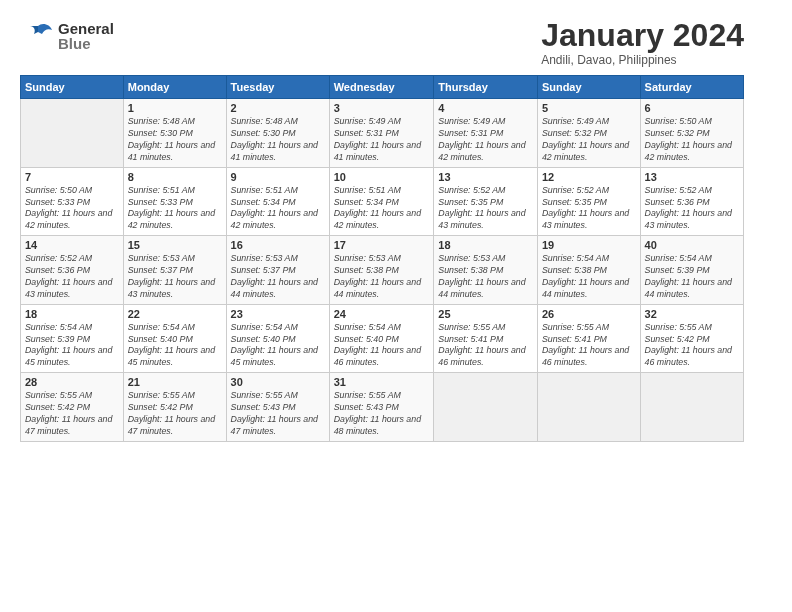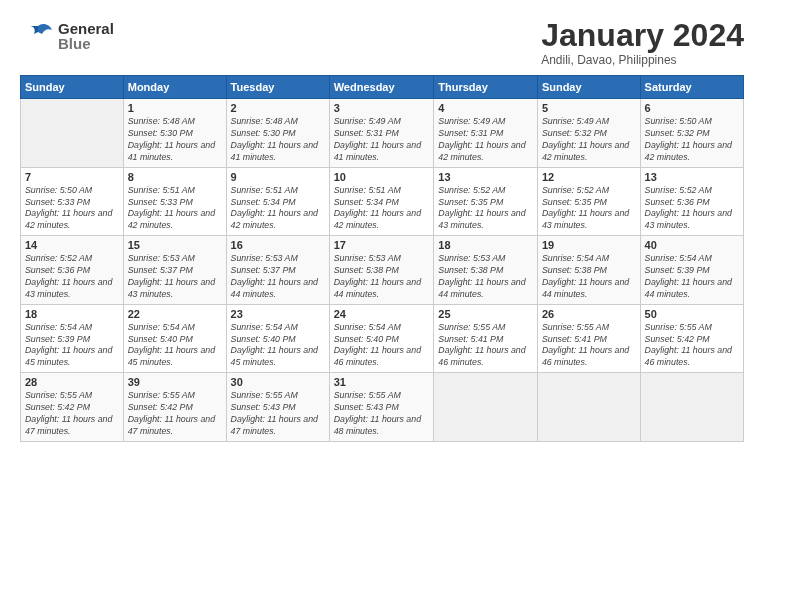--- a/index.html
+++ b/index.html
@@ -276,35 +276,35 @@
             Sunrise: 5:55 AM<br>Sunset: 5:41 PM<br>Daylight: 11 hours and 46 minutes.
           </div>
         </td>
           <td>
           <div class="day-num">26</div>
           <div class="day-info">
             Sunrise: 5:55 AM<br>Sunset: 5:41 PM<br>Daylight: 11 hours and 46 minutes.
           </div>
         </td>
           <td>
-          <div class="day-num">50</div>
+          <div class="day-num">32</div>
           <div class="day-info">
             Sunrise: 5:55 AM<br>Sunset: 5:42 PM<br>Daylight: 11 hours and 46 minutes.
           </div>
         </td>
         </tr>
         <tr>
           <td>
           <div class="day-num">28</div>
           <div class="day-info">
             Sunrise: 5:55 AM<br>Sunset: 5:42 PM<br>Daylight: 11 hours and 47 minutes.
           </div>
         </td>
           <td>
-          <div class="day-num">39</div>
+          <div class="day-num">21</div>
           <div class="day-info">
             Sunrise: 5:55 AM<br>Sunset: 5:42 PM<br>Daylight: 11 hours and 47 minutes.
           </div>
         </td>
           <td>
           <div class="day-num">30</div>
           <div class="day-info">
             Sunrise: 5:55 AM<br>Sunset: 5:43 PM<br>Daylight: 11 hours and 47 minutes.
           </div>
         </td>

